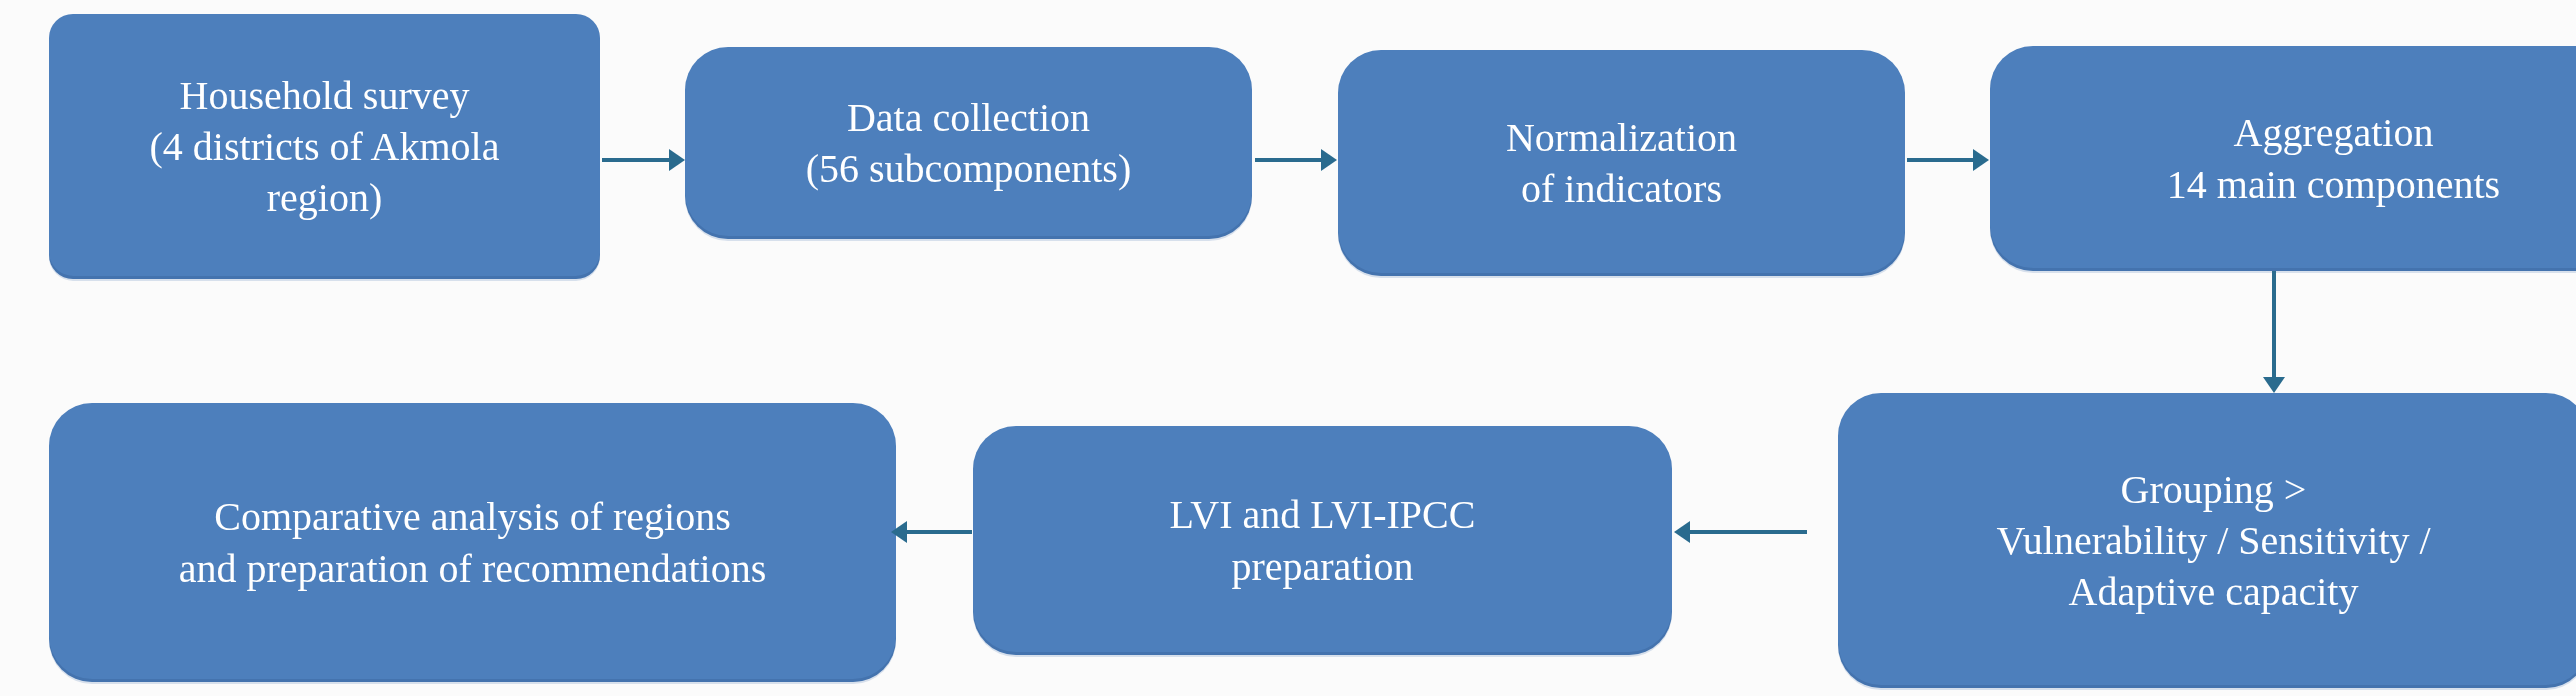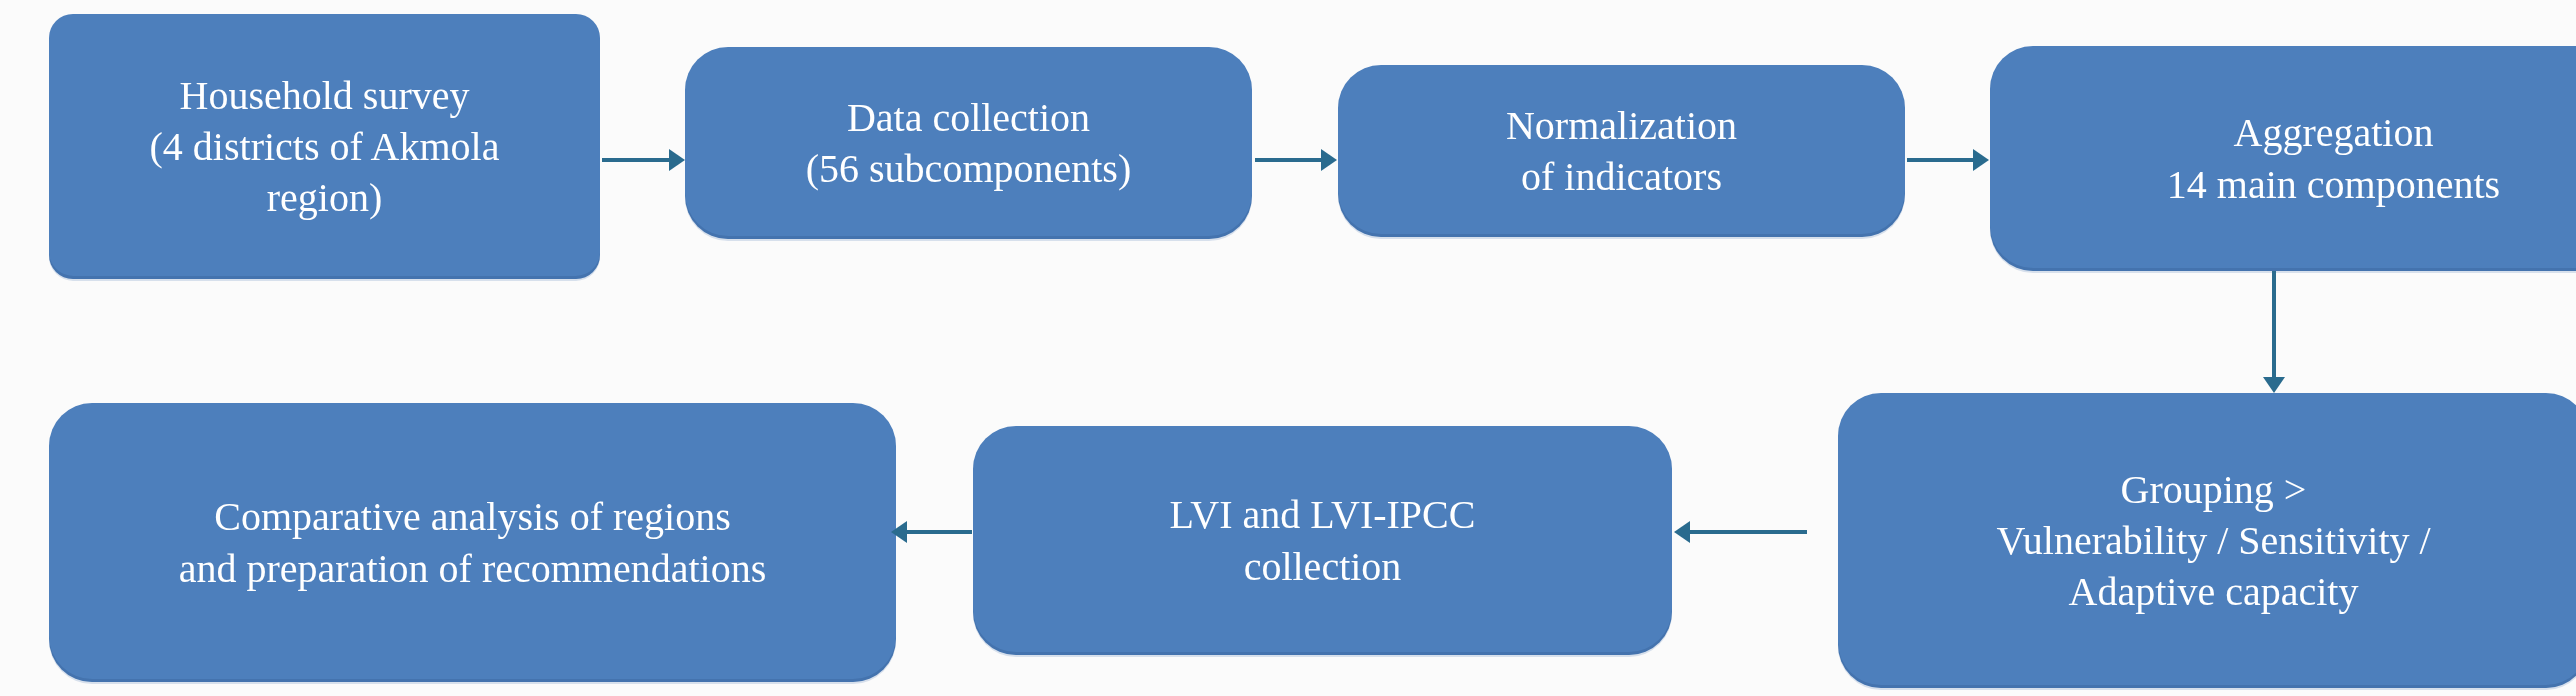--- a/index.html
+++ b/index.html
@@ -22,21 +22,21 @@
     color:var(--node-text);
     border-radius:43px;
     display:flex;align-items:center;justify-content:center;
     text-align:center;
     font-size:40px;line-height:1.28;
     white-space:pre-line;
     box-shadow:inset 0 -3.1px 0 rgba(30,60,110,0.18), 0 1.9px 0 rgba(150,175,210,0.35);
   }
   .node-1{left:49px;  top:14px;  width:551px;  height:265px;border-radius:24px;}
   .node-2{left:685px;top:47px;  width:567px;  height:192px;}
-  .node-3{left:1338px;top:50px;  width:567px;  height:172px;margin-top:15px;}
+  .node-3{left:1338px;top:50px;  width:567px;  height:226px;}
   .node-4{left:1990px;top:46px;  width:687px;  height:225px;}
   .node-5{left:1808px;top:393px; width:751px; height:295px;margin-left:30px;}
   .node-6{left:973px;top:426px; width:699px; height:229px;}
   .node-7{left:41px;  top:403px; width:847px; height:279px;margin-left:8px;}
 
   .arrow{position:absolute;}
   .arrow .shaft{position:absolute;background:var(--arrow);}
   .arrow .head{position:absolute;width:0;height:0;}
 
   
@@ -76,21 +76,21 @@
   <div class="node node-2">Data collection
 (56 subcomponents)</div>
   <div class="node node-3">Normalization
 of indicators</div>
   <div class="node node-4">Aggregation
 14 main components</div>
   <div class="node node-5">Grouping &gt;
 Vulnerability / Sensitivity /
 Adaptive capacity</div>
   <div class="node node-6">LVI and LVI-IPCC
-collection</div>
+preparation</div>
   <div class="node node-7">Comparative analysis of regions
 and preparation of recommendations</div>
 
   <div class="arrow h right arrow-1">
     <div class="shaft"></div>
     <div class="head"></div>
   </div>
 
   <div class="arrow h right arrow-2">
     <div class="shaft"></div>

